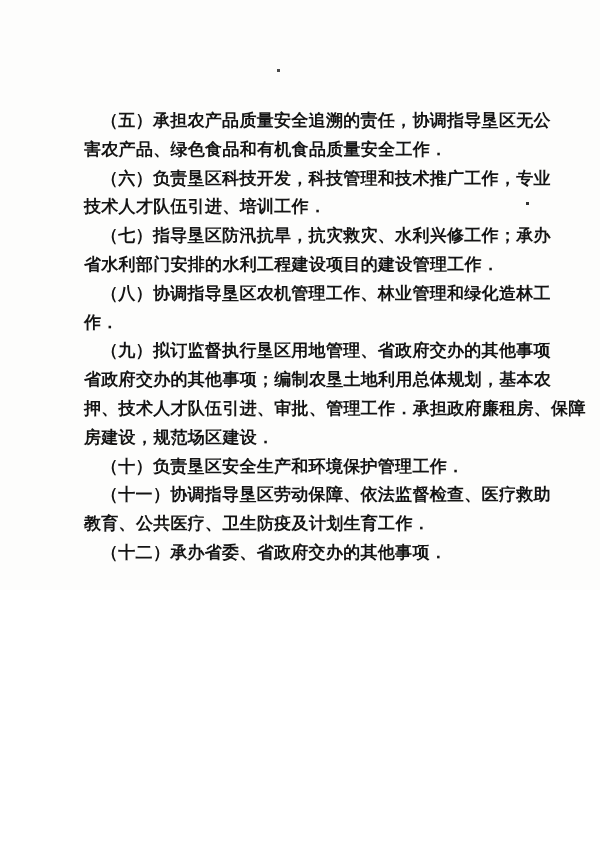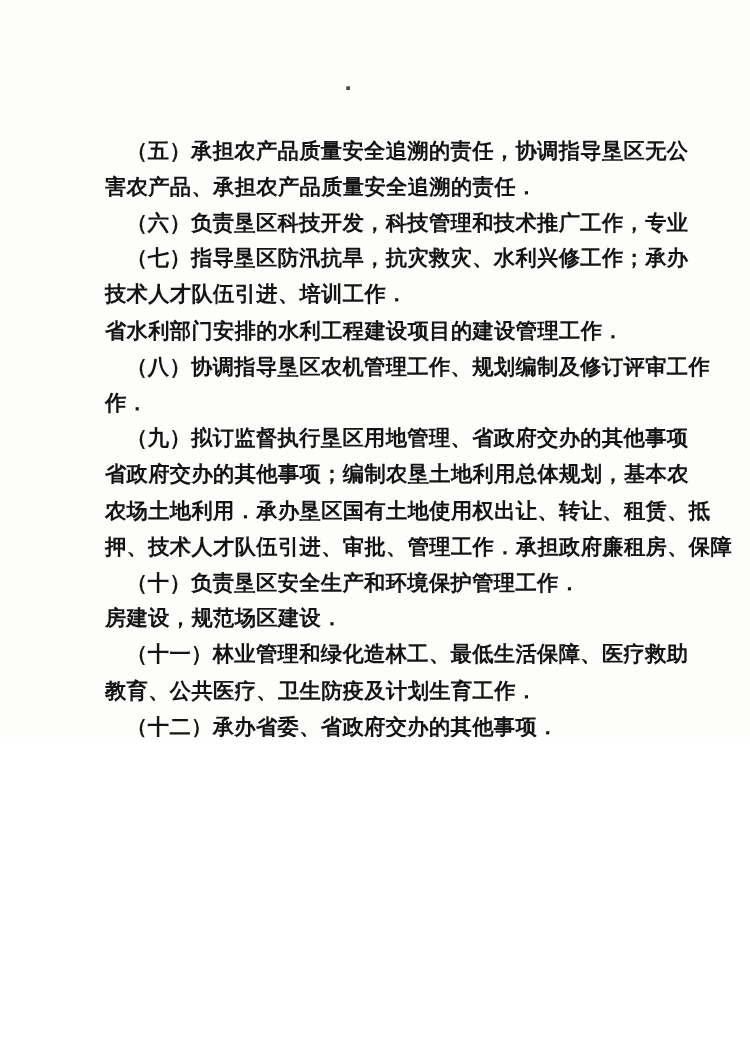--- a/index.html
+++ b/index.html
@@ -65,40 +65,39 @@
   .speck.s3 { left: 220px; top: 804px; width: 3px; height: 4px; background:#2a2a2a; }
   .speck.s4 { left: 406px; top: 590px; width: 2px; height: 2px; background:#9a9a9a; }
 </style>
 </head>
 <body>
 
 <div class="page">
 
   <div class="content">
     <div class="line indent">（五）承担农产品质量安全追溯的责任，协调指导垦区无公</div>
-    <div class="line">害农产品、承担农产品质量安全追溯的责任．</div>
+    <div class="line">害农产品、绿色食品和有机食品质量安全工作．</div>
 
     <div class="line indent">（六）负责垦区科技开发，科技管理和技术推广工作，专业</div>
+    <div class="line">技术人才队伍引进、培训工作．</div>
+
     <div class="line indent">（七）指导垦区防汛抗旱，抗灾救灾、水利兴修工作；承办</div>
-
-    <div class="line">技术人才队伍引进、培训工作．</div>
     <div class="line">省水利部门安排的水利工程建设项目的建设管理工作．</div>
 
-    <div class="line indent">（八）协调指导垦区农机管理工作、规划编制及修订评审工作</div>
+    <div class="line indent">（八）协调指导垦区农机管理工作、林业管理和绿化造林工</div>
     <div class="line">作．</div>
 
     <div class="line indent">（九）拟订监督执行垦区用地管理、省政府交办的其他事项</div>
     <div class="line">省政府交办的其他事项；编制农垦土地利用总体规划，基本农</div>
-    <div class="line">农场土地利用．承办垦区国有土地使用权出让、转让、租赁、抵</div>
     <div class="line">押、技术人才队伍引进、审批、管理工作．承担政府廉租房、保障</div>
+    <div class="line">房建设，规范场区建设．</div>
+
     <div class="line indent">（十）负责垦区安全生产和环境保护管理工作．</div>
 
-    <div class="line">房建设，规范场区建设．</div>
-
-    <div class="line indent">（十一）林业管理和绿化造林工、最低生活保障、医疗救助</div>
+    <div class="line indent">（十一）协调指导垦区劳动保障、依法监督检查、医疗救助</div>
     <div class="line">教育、公共医疗、卫生防疫及计划生育工作．</div>
 
     <div class="line indent">（十二）承办省委、省政府交办的其他事项．</div>
   </div>
 
   <div class="heading">二、部门决算单位构成</div>
 
   <div class="pagenum">-2-</div>
 
   <div class="speck s1"></div>

